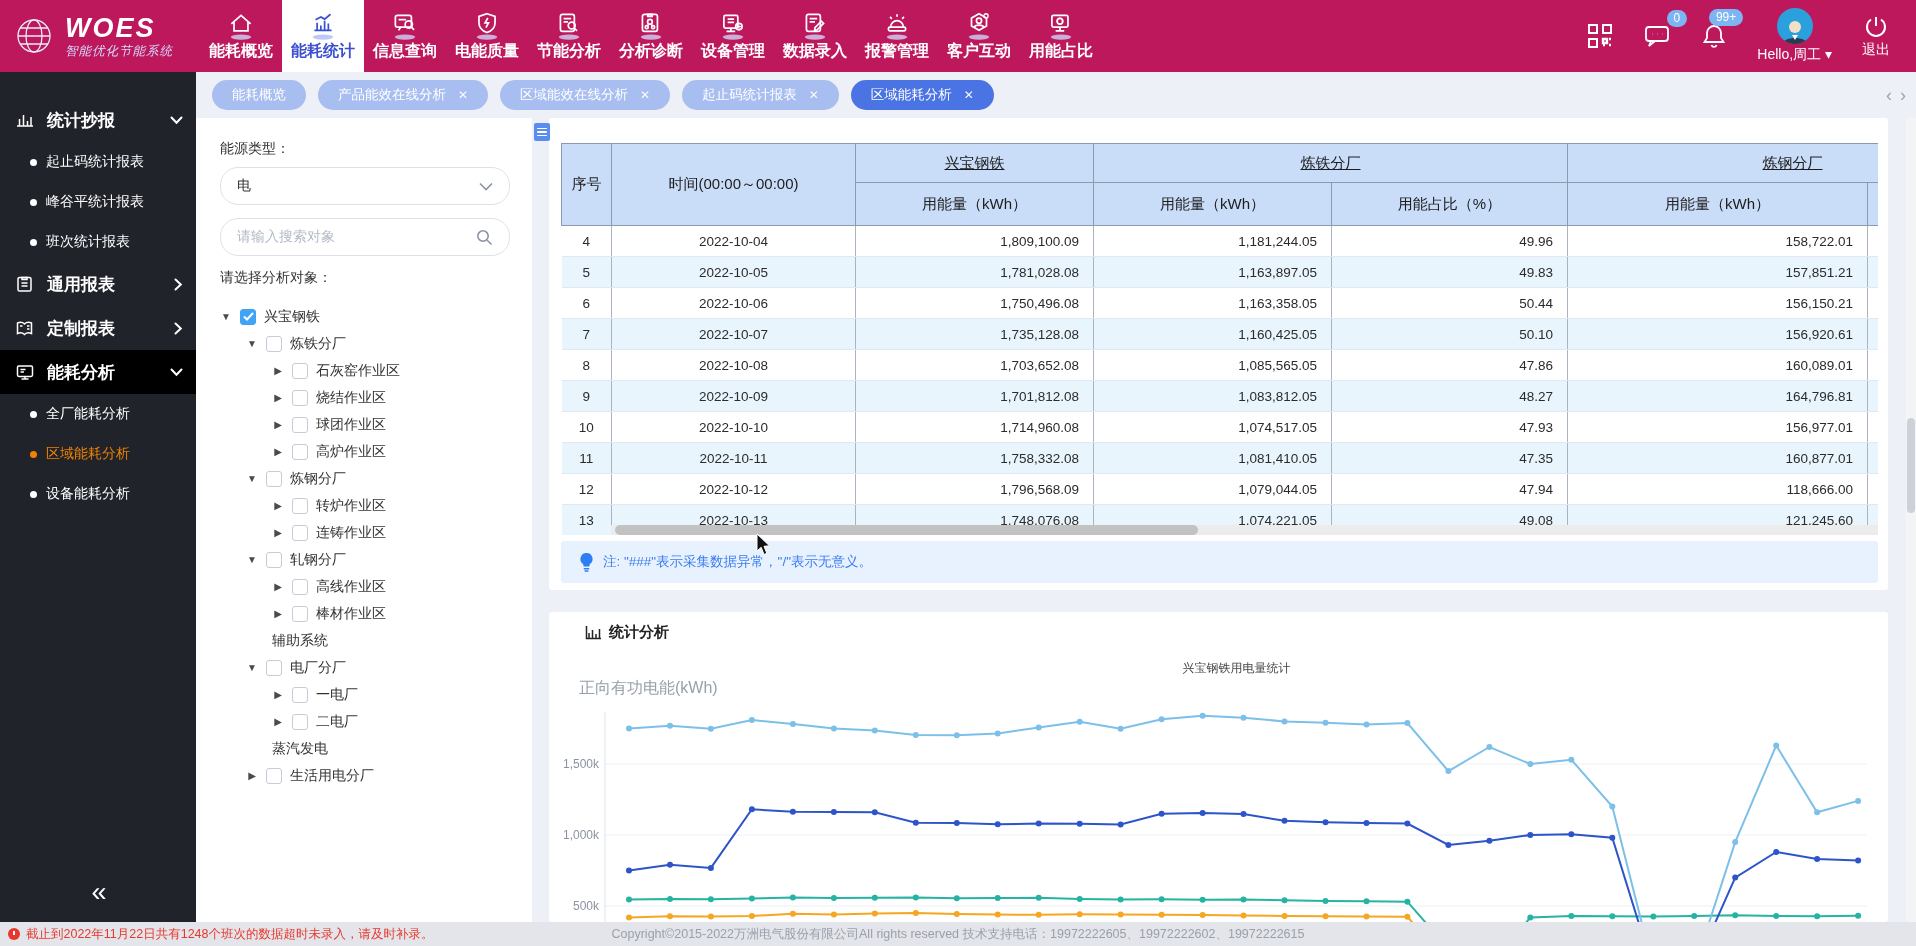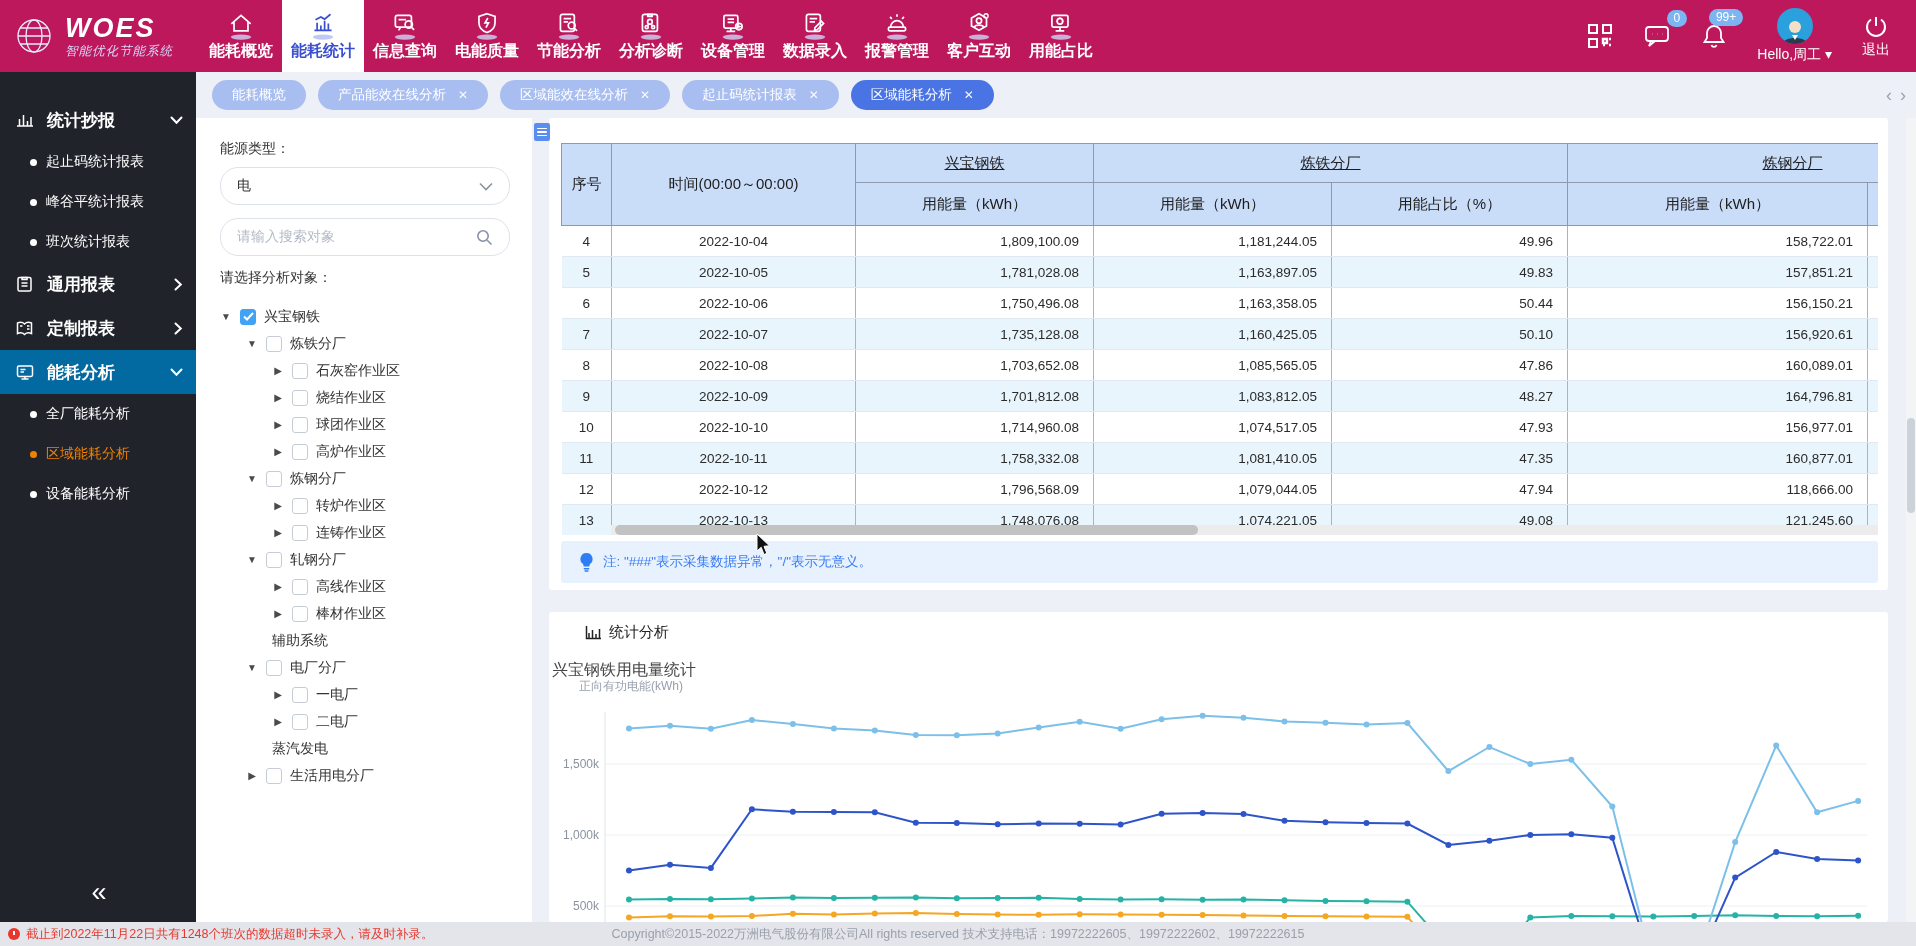--- a/index.html
+++ b/index.html
@@ -41,21 +41,21 @@
   .tab-arrows{margin-left:auto;display:flex;gap:8px;padding-right:10px;color:#9aa3b2;
               font-size:18px;line-height:1}
   .tab-arrows span{cursor:pointer}
   
   .sidebar{position:absolute;left:0;top:72px;width:196px;height:850px;background:#21232b;color:#fff;
            padding-top:26px;box-sizing:border-box;z-index:10}
   .sb-group{height:44px;display:flex;align-items:center;gap:11px;padding:0 14px;font-size:17px;
             font-weight:bold;position:relative;cursor:pointer}
   .sb-group svg{stroke:#fff;flex:none}
   .sb-group .chev{position:absolute;right:13px;display:flex}
-  .sb-group.active{background:#0369a1}
+  .sb-group.active{background:#000000}
   .sb-sub{height:40px;display:flex;align-items:center;gap:9px;padding-left:30px;font-size:14px;cursor:pointer}
   .sb-dot{width:7px;height:7px;border-radius:50%;background:#fff;flex:none}
   .sb-sub.active{color:#f08200}
   .sb-sub.active .sb-dot{background:#f08200}
   .collapse-btn{position:absolute;left:0;bottom:14px;width:100%;text-align:center;font-size:27px;
                 letter-spacing:-2px;color:#fff;cursor:pointer}
   
   .filter-panel{position:absolute;left:196px;top:118px;width:336px;height:804px;background:#fff;
                 padding:22px 22px 0 24px;box-sizing:border-box;color:#333;font-size:14px;z-index:4}
   .fp-label{margin-bottom:9px}
@@ -88,23 +88,23 @@
   table.grid tbody tr:nth-child(even){background:#e9f5fd}
   .h-scrollbar{position:absolute;left:50px;right:0;bottom:0;height:10px;background:#ececec}
   .h-scrollbar .thumb{position:absolute;left:4px;top:0;height:10px;width:46%;background:#c2c2c2;border-radius:5px;cursor:pointer}
   .v-scrollbar{position:absolute;right:0;top:118px;bottom:24px;width:10px;background:#f3f4f6;z-index:3}
   .v-scrollbar .thumb{position:absolute;left:1px;width:8px;top:300px;height:95px;background:#cdd2da;border-radius:4px;cursor:pointer}
   .note{position:absolute;left:12px;right:10px;top:423px;height:42px;background:#e7f2fe;border-radius:3px;
         display:flex;align-items:center;gap:9px;padding-left:18px;color:#3b7cf2;font-size:13.5px}
   
   .panel-chart{left:549px;top:612px;width:1339px;height:310px;overflow:hidden}
   .section-title{position:absolute;left:36px;top:11px;display:flex;align-items:center;gap:7px;
-                 font-size:15px;font-weight:normal;color:#222;z-index:2}
-  .chart-title{position:absolute;left:3px;width:100%;text-align:left;top:48px;font-size:16px;color:#464646;z-index:2}
-  .chart-ylabel{position:absolute;left:30px;top:66px;font-size:12px;color:#98a0ac;z-index:2}
+                 font-size:15px;font-weight:bold;color:#222;z-index:2}
+  .chart-title{position:absolute;left:18px;width:100%;text-align:center;top:48px;font-size:12px;color:#464646;z-index:2}
+  .chart-ylabel{position:absolute;left:30px;top:66px;font-size:16px;color:#98a0ac;z-index:2}
   
   .footer{position:absolute;left:0;top:922px;width:1916px;height:24px;background:#e3e5ea;z-index:20;
           display:flex;align-items:center;justify-content:center}
   .alert-red{position:absolute;left:8px;display:flex;align-items:center;gap:6px;color:#e8372c;font-size:12.5px}
   .alert-dot{width:12px;height:12px;border-radius:50%;background:#e8372c;flex:none;position:relative}
   .alert-dot::after{content:"";position:absolute;left:5px;top:3px;width:1.5px;height:4px;background:#fff}
   .copyright{color:#9aa0ab;font-size:12.5px}
   
   .cursor{position:absolute;left:756px;top:534px;z-index:99;pointer-events:none}
 </style>

